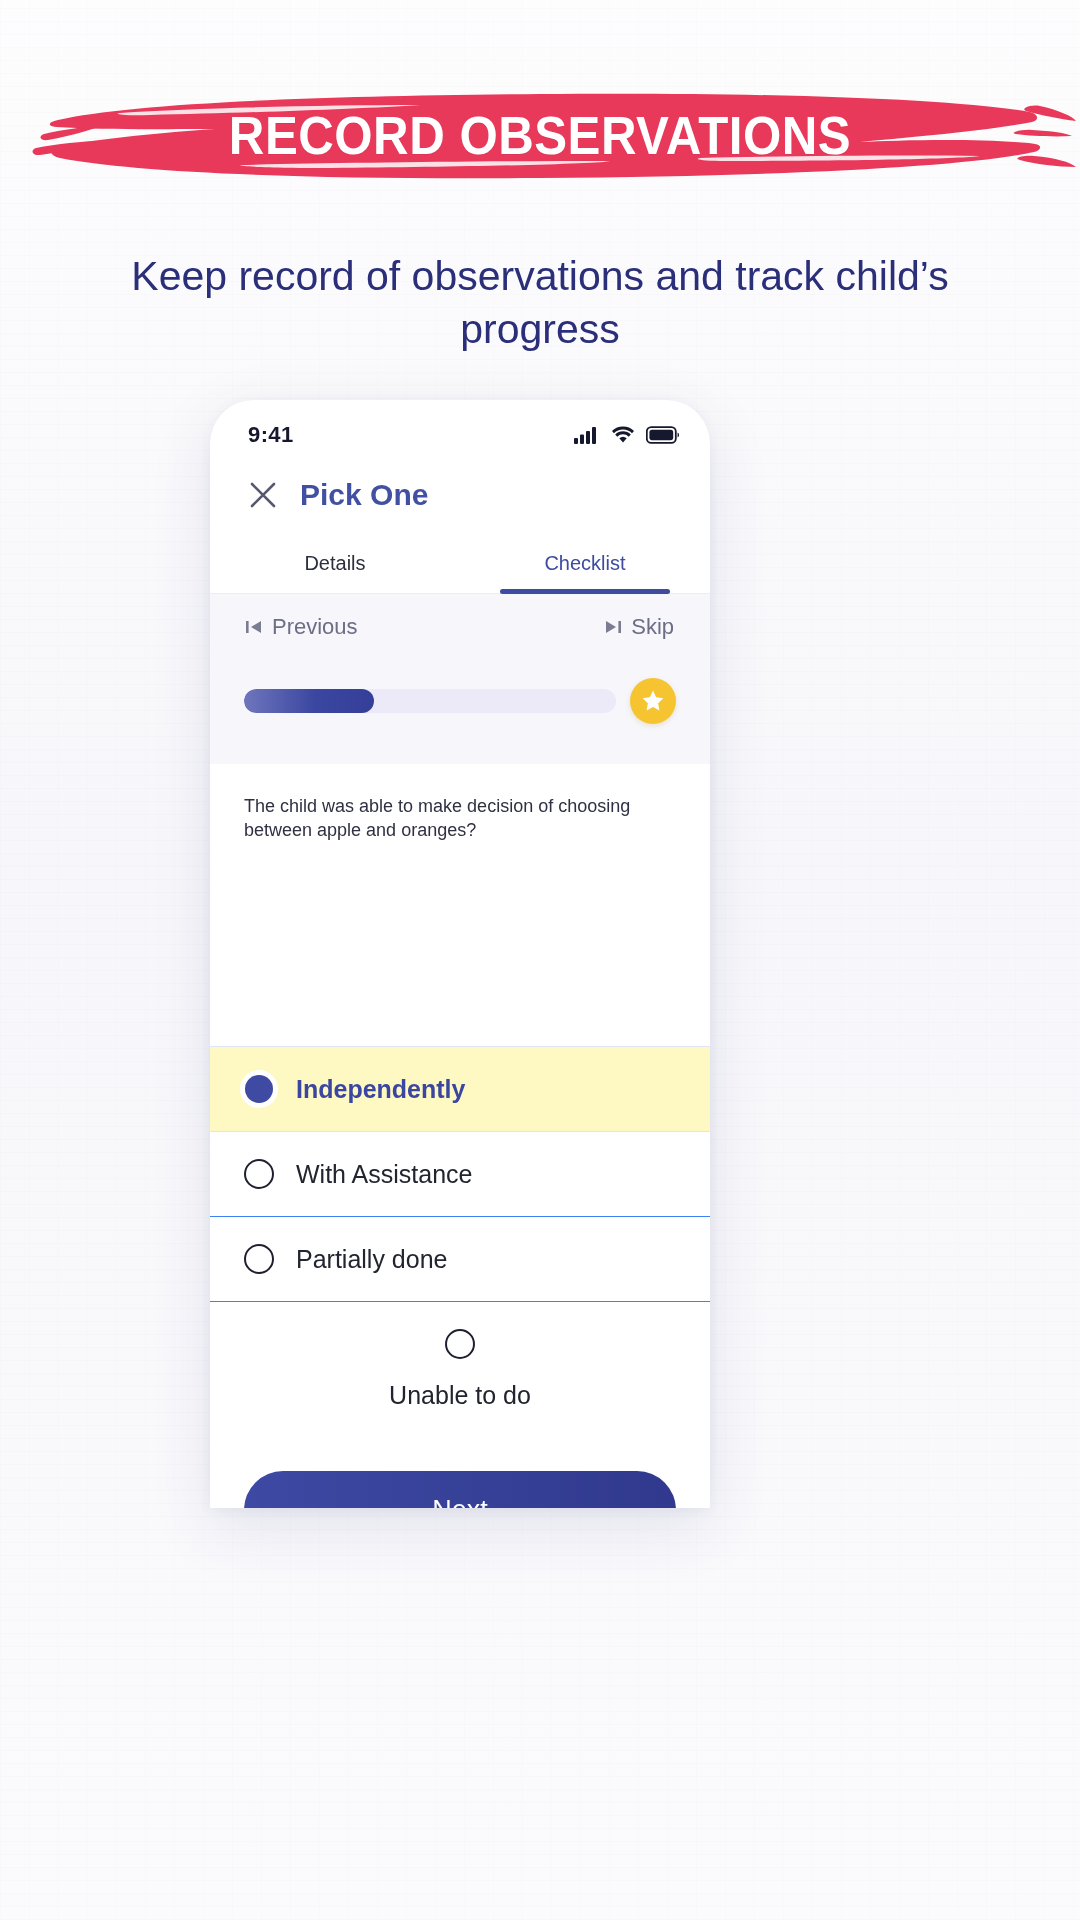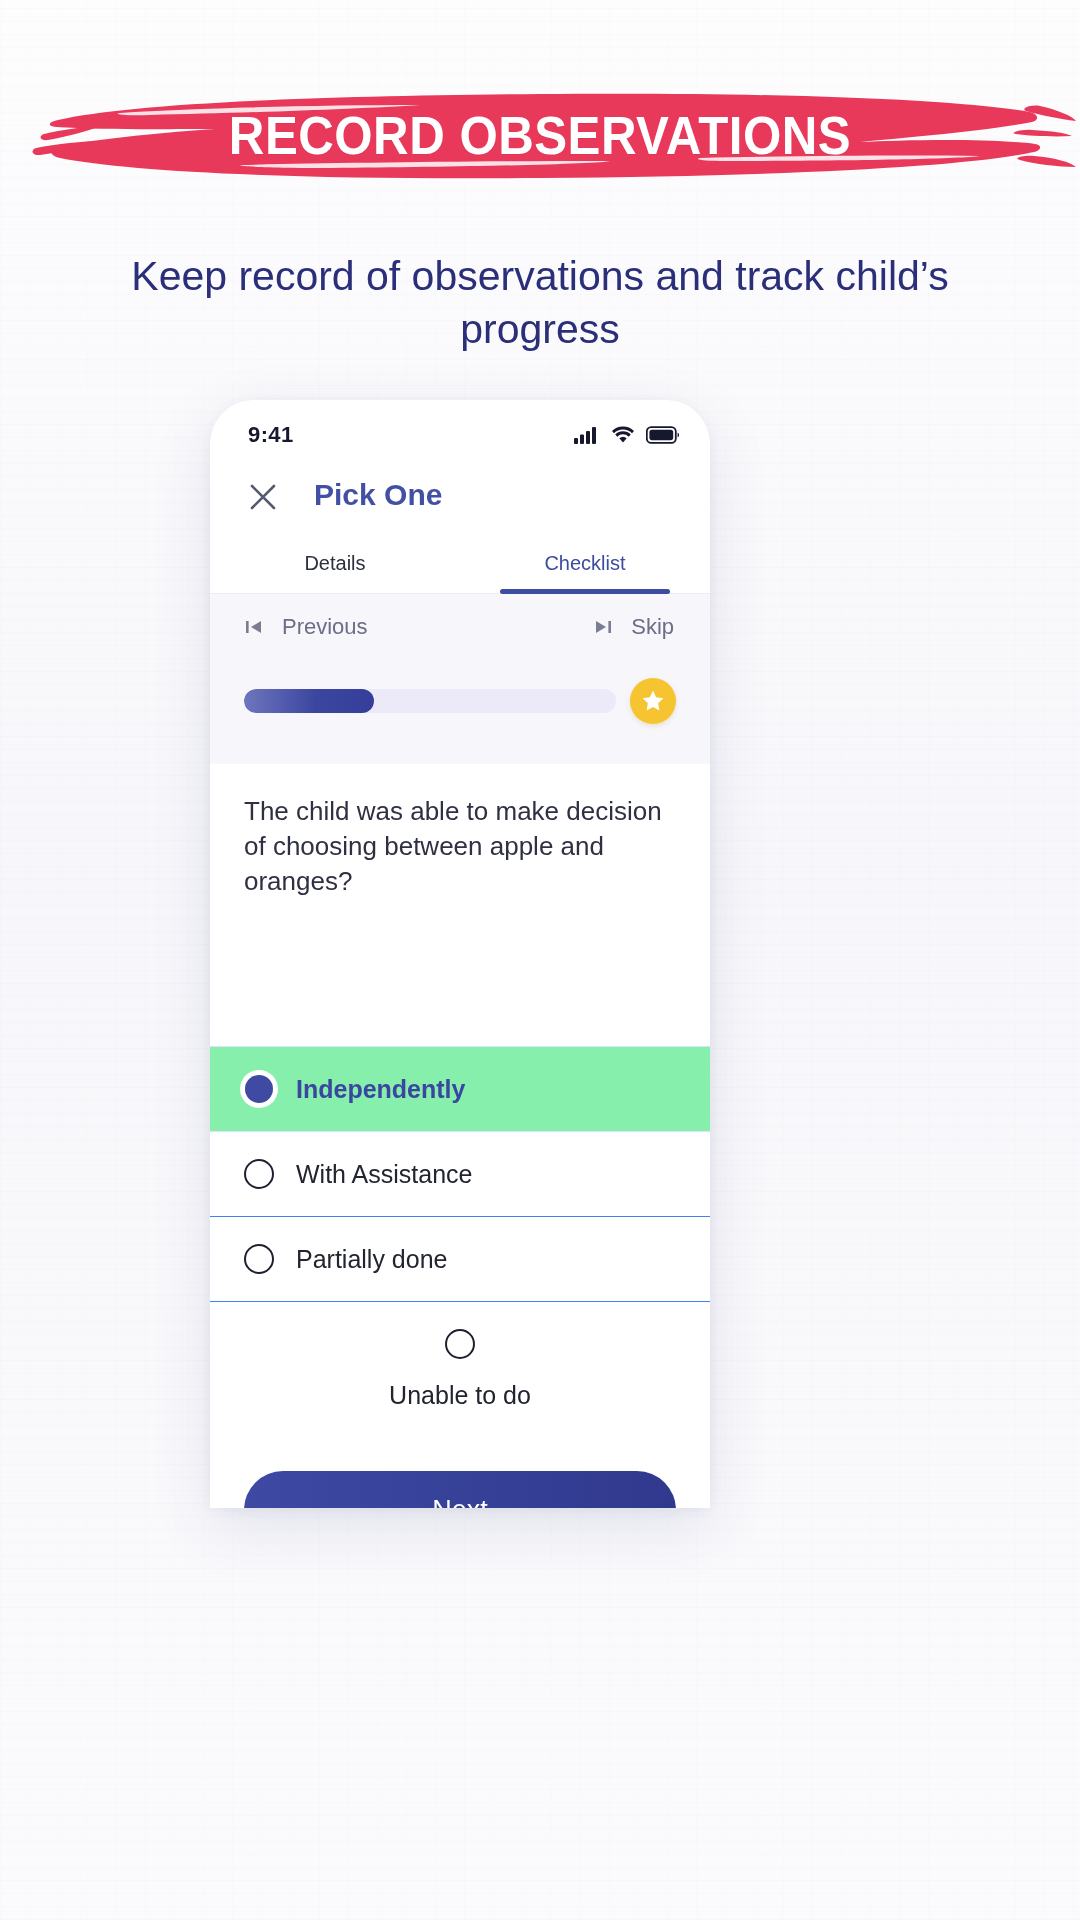--- a/index.html
+++ b/index.html
@@ -65,21 +65,21 @@
 
   .statusbar {
     height: 52px;
     display: flex; align-items: center; justify-content: space-between;
     padding: 18px 30px 0 38px;
   }
   .status-time { font-size: 22px; font-weight: bold; color: #16182e; letter-spacing: 0.4px; }
   .status-icons { display: flex; align-items: center; gap: 11px; }
 
   .appheader {
-    display: flex; align-items: flex-end; gap: 36px;
+    display: flex; align-items: center; gap: 22px;
     padding: 26px 0 8px 38px;
   }
   .close-x { width: 30px; height: 30px; flex: 0 0 auto; }
   .screen-title {
     color: #4250a3;
     font-size: 30px;
     font-weight: bold;
   }
 
   .tabs {
@@ -100,21 +100,21 @@
     content: "";
     position: absolute; left: 16%; right: 16%; bottom: -1px;
     height: 5px; border-radius: 3px; background: #3d4ba0;
   }
 
   .navrow {
     display: flex; align-items: center; justify-content: space-between;
     padding: 20px 36px 14px 34px;
     background: #f6f6fb;
   }
-  .navbtn { display: flex; align-items: center; gap: 18px; color: #6b6e85; font-size: 22px; }
+  .navbtn { display: flex; align-items: center; gap: 8px; color: #6b6e85; font-size: 22px; }
 
   .progress-area {
     background: #f6f6fb;
     padding: 24px 34px 40px 34px;
     display: flex; align-items: center; gap: 14px;
   }
   .progress-track {
     flex: 1; height: 24px; border-radius: 14px;
     background: #eceaf8;
     overflow: hidden;
@@ -131,33 +131,33 @@
     box-shadow: 0 2px 5px rgba(180,140,10,0.18);
   }
 
   .qcard {
     margin: 0 2px;
     background: #ffffff;
     padding: 30px 32px 0 32px;
     min-height: 282px;
   }
   .qtext {
-    font-size: 26px; line-height: 1.35; color: #2f3142;
+    font-size: 18px; line-height: 1.35; color: #2f3142;
   }
 
   .options { border-top: 0; }
   .option {
     display: flex; align-items: center; gap: 22px;
     padding: 27px 34px;
     border-bottom: 1px solid #3b82f6;
     font-size: 25px;
     color: #22242f;
   }
   .option.selected {
-    background: #86efac;
+    background: #fef9c3;
     border-top: 1px solid #dfe3f8;
     border-bottom: 1px solid #dfe3f8;
     color: #3a46a0;
     font-weight: bold;
   }
   .radio {
     width: 30px; height: 30px; border-radius: 50%;
     border: 2.5px solid #1e2030;
     flex: 0 0 auto;
   }

